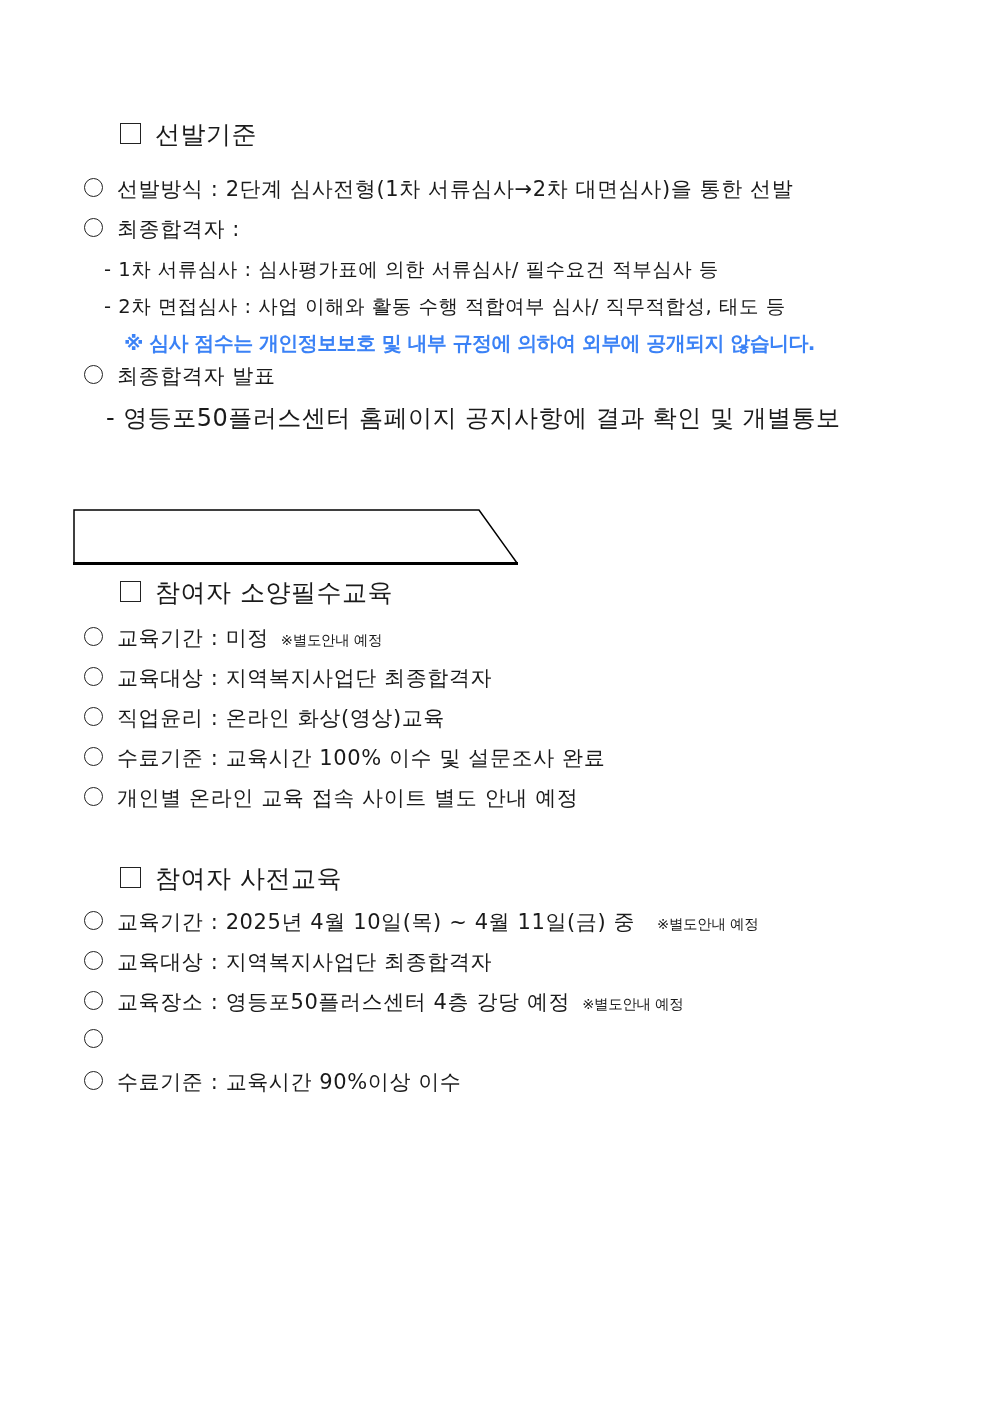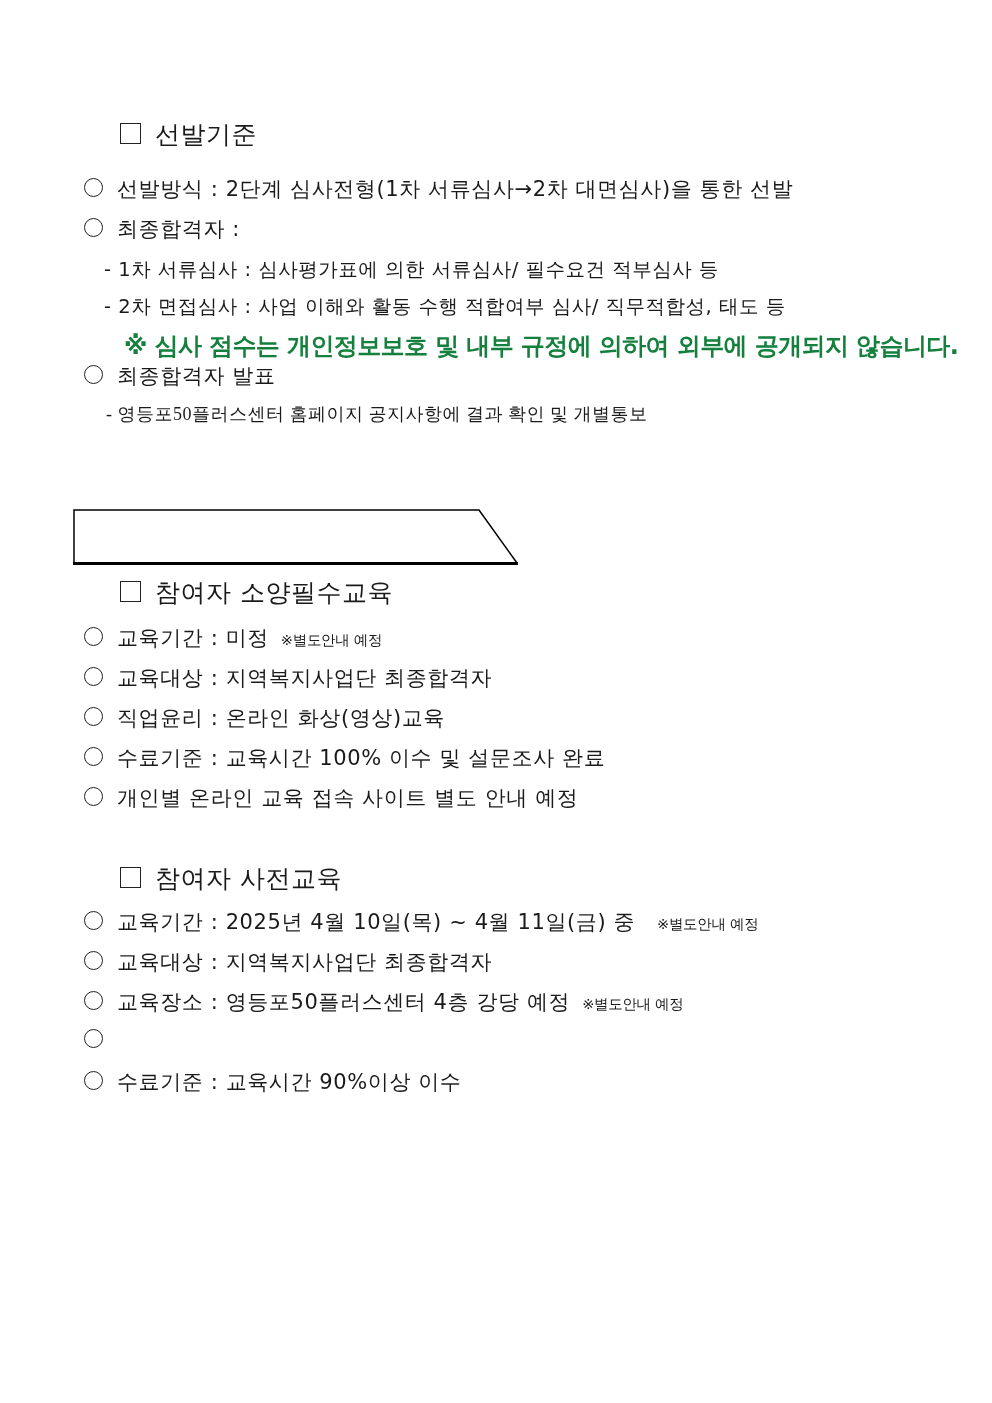--- a/index.html
+++ b/index.html
@@ -43,24 +43,24 @@
       border-radius: 50%;
       margin-right: 14px;
       vertical-align: -1px;
     }
     .sub {
       font-size: 19.5px;
       letter-spacing: 0.5px;
       text-align: right;
     }
     .note-bold {
-      font-size: 24px;
+      font-size: 20px;
       font-weight: bold;
       letter-spacing: -0.6px;
-      color: #15803d;
+      color: #3b82f6;
     }
     .small-note {
       font-size: 14.5px;
       letter-spacing: -0.3px;
       margin-left: 12px;
     }
     .section-box {
       position: absolute;
       left: 73px;
       top: 509px;
@@ -93,21 +93,21 @@
   <span class="circle"></span><span>최종합격자 :</span>
 </div>
 
 <div class="abs sub" style="top:256px; left:104px;">- 1차 서류심사 : 심사평가표에 의한 서류심사/ 필수요건 적부심사 등</div>
 <div class="abs sub" style="top:293px; left:104px;">- 2차 면접심사 : 사업 이해와 활동 수행 적합여부 심사/ 직무적합성, 태도 등</div>
 <div class="abs note-bold" style="top:330px; left:124px;">※ 심사 점수는 개인정보보호 및 내부 규정에 의하여 외부에 공개되지 않습니다.</div>
 
 <div class="abs item" style="top:362px;">
   <span class="circle"></span><span>최종합격자 발표</span>
 </div>
-<div class="abs sub" style="top:402px; left:106px; font-size:18px;font-family:Liberation Serif, serif;">- 영등포50플러스센터 홈페이지 공지사항에 결과 확인 및 개별통보</div>
+<div class="abs sub" style="top:402px; left:106px; font-size:24px;">- 영등포50플러스센터 홈페이지 공지사항에 결과 확인 및 개별통보</div>
 
 <div class="section-box">
   <svg width="446" height="56" viewBox="0 0 446 56">
     <polyline points="1,54 1,1 406,1 444,54" fill="none" stroke="#000" stroke-width="1.5"></polyline>
     <line x1="0" y1="54.5" x2="445" y2="54.5" stroke="#000" stroke-width="3"></line>
   </svg>
 </div>
 
 <div class="abs h-square" style="top:576px;">
   <span class="box"></span><span>참여자 소양필수교육</span>

